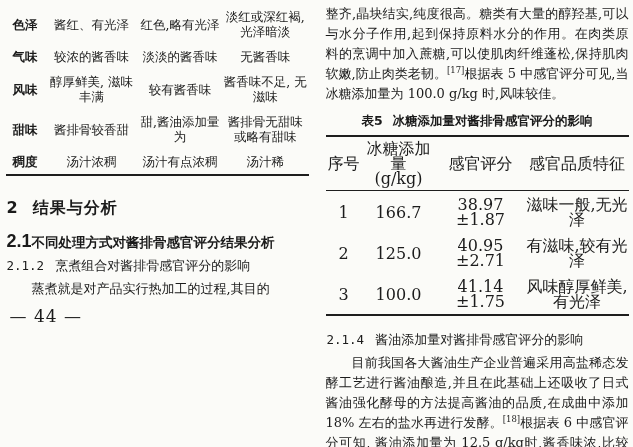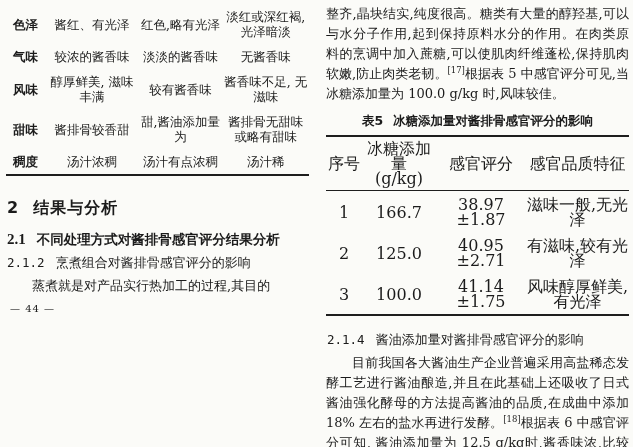--- a/index.html
+++ b/index.html
@@ -12,20 +12,21 @@
     font-family: "DejaVu Serif", "Liberation Serif", serif;
     color: #1b1b1b;
   }
   .page {
     box-sizing: border-box;
     width: 633px;
     height: 447px;
     padding: 2px 5px 16px 6px;
     display: flex;
     gap: 17px;
+    justify-content: center;
   }
   .col { width: 303px; flex: 0 0 303px; }
 
   
   table { border-collapse: collapse; }
   .cont-table {
     width: 100%;
     border-bottom: 2px solid #1e1e1e;
     font-size: 12.5px;
     margin-top: 2px;
@@ -48,21 +49,21 @@
     font-size: 16px;
     margin: 22px 0 12px 1px;
     letter-spacing: 1px;
   }
   .h-main .sec-num { margin-right: 15px; letter-spacing: 0; }
   .h-sub {
     font-size: 13.5px;
     font-weight: bold;
     margin: 6px 0 5px 1px;
   }
-  .h-sub .sec-num { margin-right: 11px; font-weight: bold; font-family: Liberation Serif, serif; font-size: 15px; }
+  .h-sub .sec-num { font-weight: bold; font-family: Liberation Sans, sans-serif; font-size: 18px; }
   .h-sub3 {
     font-size: 13px;
     font-weight: normal;
     margin: 5px 0 4px 1px;
   }
   .h-sub3 .sec-num { margin-right: 11px; font-family: "DejaVu Sans Mono", monospace; font-size: 12.5px; }
 
   
   .para {
     font-size: 13px;
@@ -106,21 +107,21 @@
     line-height: 15px;
   }
   .t5 .cno { width: 36px; }
   .t5 .camt { width: 74px; }
   .t5 .cscore { width: 90px; }
   .t5 .ctrait { width: 103px; }
   .t5 .num { font-family: "DejaVu Serif", serif; }
 
   
   .page-num {
-    font-size: 10px;
+    font-size: 17px;
     margin: 7px 0 0 4px;
     letter-spacing: 1px;
   }
 </style>
 </head>
 <body>
 
 <div class="page">
 
   <div class="col">

